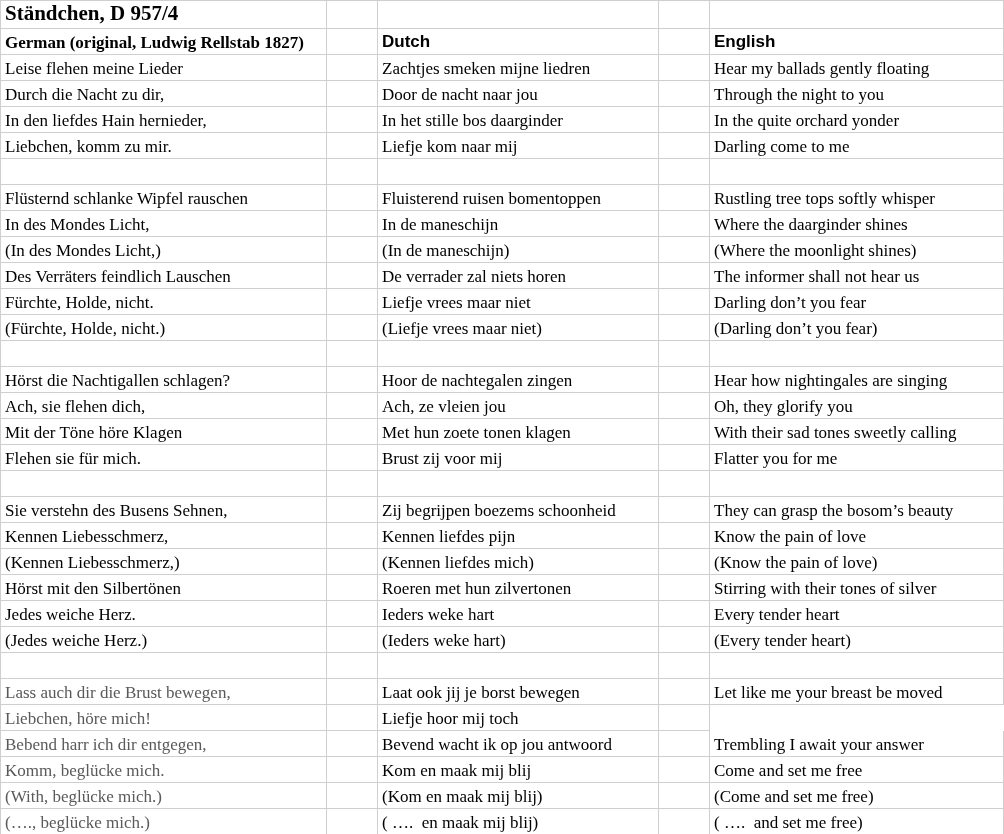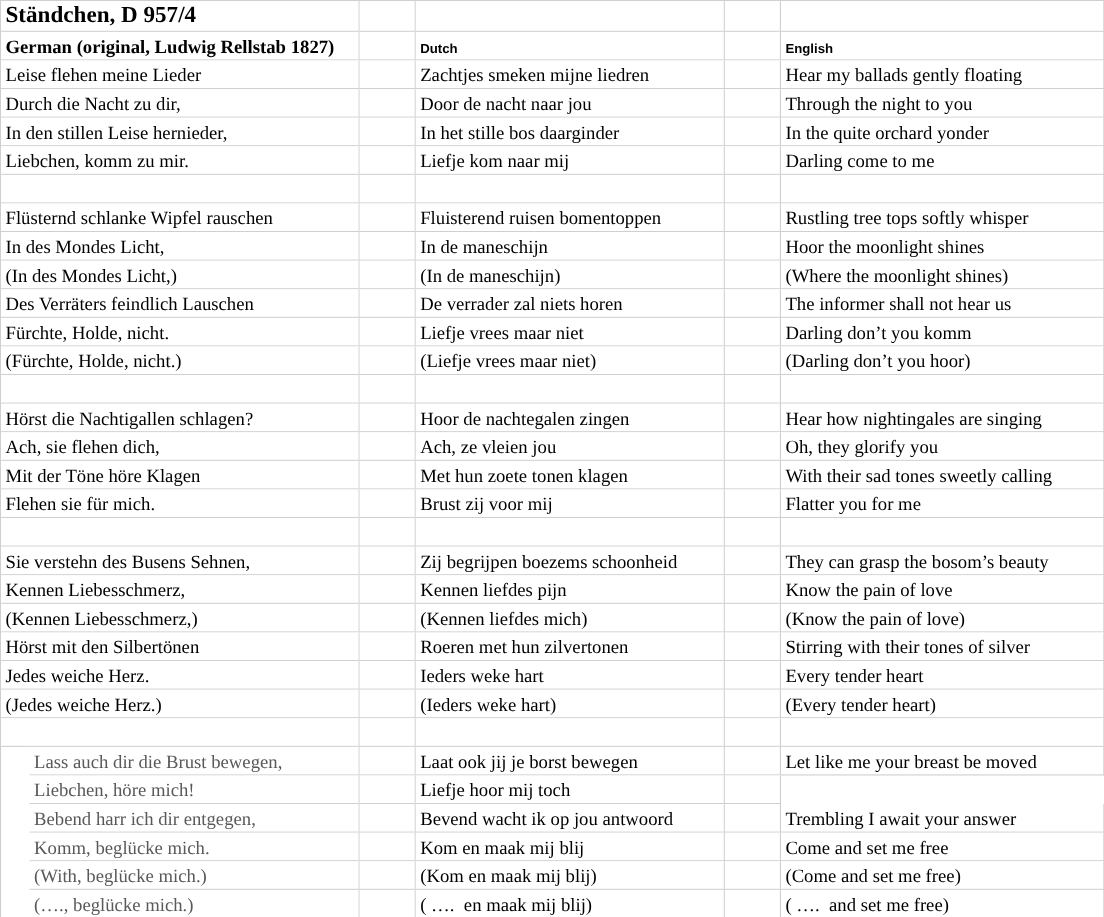--- a/index.html
+++ b/index.html
@@ -31,25 +31,25 @@
     background: #ffffff;
   }
   .title-cell {
     font-size: 21px;
     font-weight: bold;
     padding-bottom: 4px;
   }
   .h-de { font-size: 17px; font-weight: bold; }
   .h-sans {
     font-family: "Liberation Sans", sans-serif;
-    font-size: 12px;
+    font-size: 17px;
     font-weight: bold;
     padding-bottom: 4px;
   }
-  .muted { color: #595959; margin-left: 26px; }
+  .muted { color: #595959; }
 </style>
 </head>
 <body>
 
 <div id="sheet">
 
   <div class="row title-row">
     <div class="cell title-cell">Ständchen, D 957/4</div>
     <div class="cell"></div>
     <div class="cell"></div>
@@ -76,21 +76,21 @@
 
   <div class="row">
     <div class="cell cell-de">Durch die Nacht zu dir,</div>
     <div class="cell"></div>
     <div class="cell cell-nl">Door de nacht naar jou</div>
     <div class="cell"></div>
     <div class="cell cell-en">Through the night to you</div>
   </div>
 
   <div class="row">
-    <div class="cell cell-de">In den stillen Leise hernieder,</div>
+    <div class="cell cell-de">In den liefdes Hain hernieder,</div>
     <div class="cell"></div>
     <div class="cell cell-nl">In het stille bos daarginder</div>
     <div class="cell"></div>
     <div class="cell cell-en">In the quite orchard yonder</div>
   </div>
 
   <div class="row">
     <div class="cell cell-de">Liebchen, komm zu mir.</div>
     <div class="cell"></div>
     <div class="cell cell-nl">Liefje kom naar mij</div>
@@ -112,21 +112,21 @@
     <div class="cell cell-nl">Fluisterend ruisen bomentoppen</div>
     <div class="cell"></div>
     <div class="cell cell-en">Rustling tree tops softly whisper</div>
   </div>
 
   <div class="row">
     <div class="cell cell-de">In des Mondes Licht,</div>
     <div class="cell"></div>
     <div class="cell cell-nl">In de maneschijn</div>
     <div class="cell"></div>
-    <div class="cell cell-en">Hoor the moonlight shines</div>
+    <div class="cell cell-en">Where the daarginder shines</div>
   </div>
 
   <div class="row">
     <div class="cell cell-de">(In des Mondes Licht,)</div>
     <div class="cell"></div>
     <div class="cell cell-nl">(In de maneschijn)</div>
     <div class="cell"></div>
     <div class="cell cell-en">(Where the moonlight shines)</div>
   </div>
 
@@ -136,29 +136,29 @@
     <div class="cell cell-nl">De verrader zal niets horen</div>
     <div class="cell"></div>
     <div class="cell cell-en">The informer shall not hear us</div>
   </div>
 
   <div class="row">
     <div class="cell cell-de">Fürchte, Holde, nicht.</div>
     <div class="cell"></div>
     <div class="cell cell-nl">Liefje vrees maar niet</div>
     <div class="cell"></div>
-    <div class="cell cell-en">Darling don’t you komm</div>
+    <div class="cell cell-en">Darling don’t you fear</div>
   </div>
 
   <div class="row">
     <div class="cell cell-de">(Fürchte, Holde, nicht.)</div>
     <div class="cell"></div>
     <div class="cell cell-nl">(Liefje vrees maar niet)</div>
     <div class="cell"></div>
-    <div class="cell cell-en">(Darling don’t you hoor)</div>
+    <div class="cell cell-en">(Darling don’t you fear)</div>
   </div>
 
   <div class="row">
     <div class="cell cell-de"></div>
     <div class="cell"></div>
     <div class="cell cell-nl"></div>
     <div class="cell"></div>
     <div class="cell cell-en"></div>
   </div>
 

